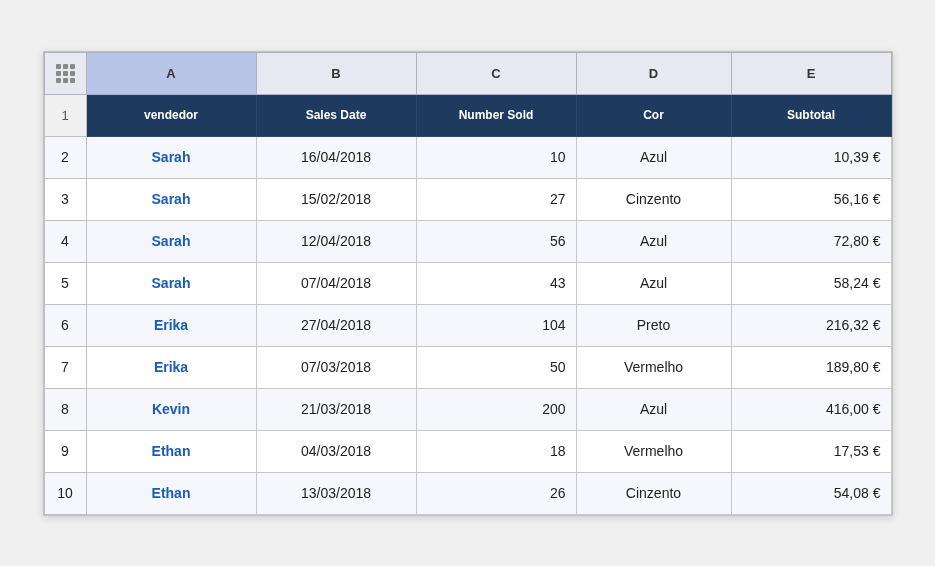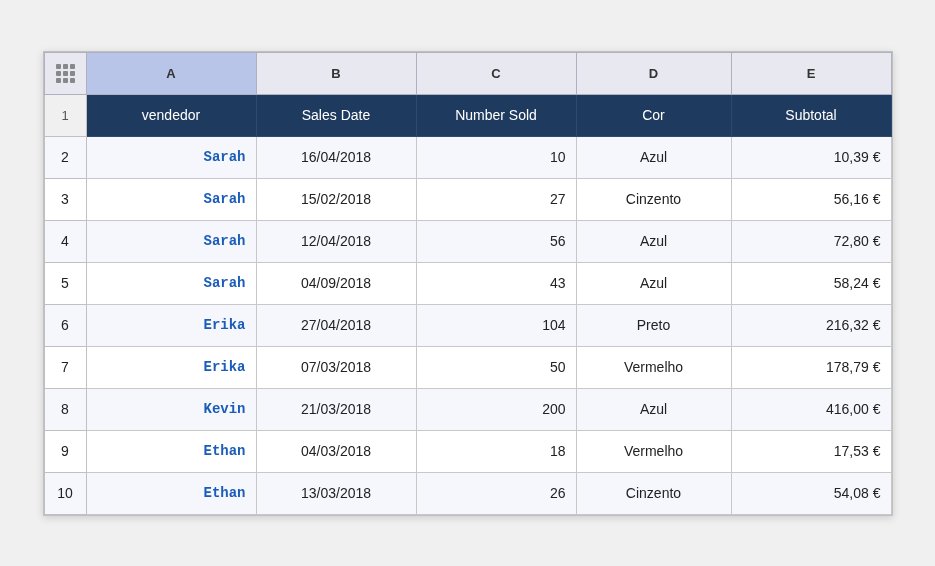--- a/index.html
+++ b/index.html
@@ -75,23 +75,23 @@
       text-align: center;
       color: #555;
       font-size: 13px;
       border-color: #c0c0c0;
     }
 
     
     .header-cell {
       background: #1e3a5f;
       color: #ffffff;
-      font-weight: 400;
-      text-align: center;
-      font-size: 14px;
+      font-weight: 700;
+      text-align: center;
+      font-size: 12px;
       border-color: #2a4a70;
     }
 
     
     .data-row td {
       font-size: 14px;
       color: #222;
     }
 
     .data-row.even td {
@@ -102,21 +102,21 @@
       background: #ffffff;
     }
 
     
     .col-a-data {
       color: #1a5cb8 !important;
       font-weight: 700 !important;
     }
 
     
-    .align-left   { text-align: right; font-family: Liberation Mono, monospace; }
+    .align-left   { text-align: center; }
     .align-center { text-align: center; }
     .align-right  { text-align: right; }
 
     
     .grid-icon {
       display: grid;
       grid-template-columns: repeat(3, 5px);
       grid-template-rows: repeat(3, 5px);
       gap: 2px;
       margin: auto;
@@ -196,40 +196,40 @@
       <td class="row-num">4</td>
       <td class="align-left col-a-data">Sarah</td>
       <td class="align-center">12/04/2018</td>
       <td class="align-right">56</td>
       <td class="align-center">Azul</td>
       <td class="align-right">72,80 €</td>
     </tr>
         <tr class="data-row odd">
       <td class="row-num">5</td>
       <td class="align-left col-a-data">Sarah</td>
-      <td class="align-center">04/09/2018</td>
+      <td class="align-center">07/04/2018</td>
       <td class="align-right">43</td>
       <td class="align-center">Azul</td>
       <td class="align-right">58,24 €</td>
     </tr>
         <tr class="data-row even">
       <td class="row-num">6</td>
       <td class="align-left col-a-data">Erika</td>
       <td class="align-center">27/04/2018</td>
       <td class="align-right">104</td>
       <td class="align-center">Preto</td>
       <td class="align-right">216,32 €</td>
     </tr>
         <tr class="data-row odd">
       <td class="row-num">7</td>
       <td class="align-left col-a-data">Erika</td>
       <td class="align-center">07/03/2018</td>
       <td class="align-right">50</td>
       <td class="align-center">Vermelho</td>
-      <td class="align-right">178,79 €</td>
+      <td class="align-right">189,80 €</td>
     </tr>
         <tr class="data-row even">
       <td class="row-num">8</td>
       <td class="align-left col-a-data">Kevin</td>
       <td class="align-center">21/03/2018</td>
       <td class="align-right">200</td>
       <td class="align-center">Azul</td>
       <td class="align-right">416,00 €</td>
     </tr>
         <tr class="data-row odd">

